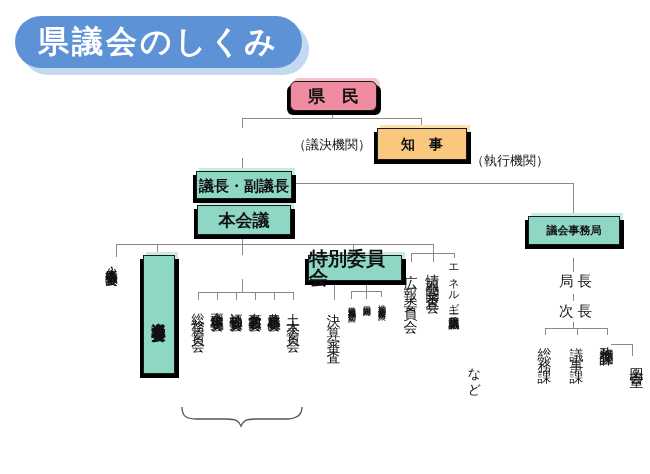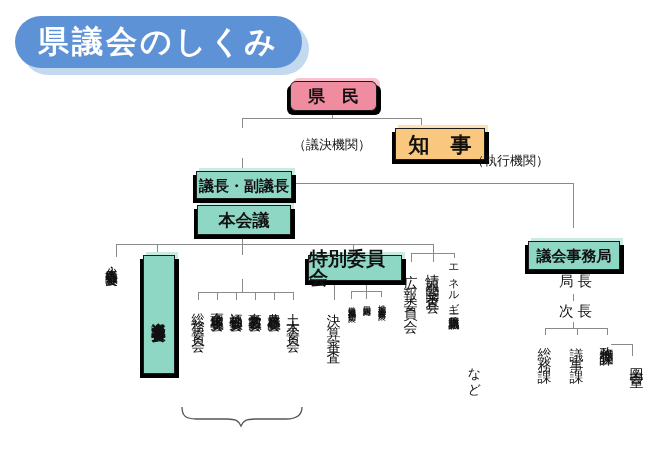--- a/index.html
+++ b/index.html
@@ -98,34 +98,34 @@
   <svg style="left:180px;top:404px" width="124" height="24" viewBox="0 0 124 24">
     <path d="M2,3 C2,12 6,15 16,15 L47,15 C56,15 59,17 61,22 C63,17 66,15 75,15 L106,15 C116,15 122,12 122,3" fill="none" stroke="#555" stroke-width="1.3"></path>
   </svg>
 
   <div class="box pink" style="left:290px;top:81px;width:85px;height:28px">
       <span>県　民</span>
     </div>
 
   <div class="note" style="left:293px;top:138px">（議決機関）</div>
 
-  <div class="box orange" style="left:395px;top:128px;width:88px;height:30px;font-size:21px">
+  <div class="box orange" style="left:377px;top:128px;width:88px;height:30px;font-size:14px">
       <span>知　事</span>
     </div>
   <div class="note" style="left:471px;top:154px">（執行機関）</div>
 
   <div class="box" style="left:197px;top:205px;width:92px;height:28px">
       <span>本会議</span>
     </div>
 
   <div class="box" style="left:196px;top:171px;width:94px;height:26px;font-size:15px">
       <span>議長・副議長</span>
     </div>
 
-  <div class="box" style="left:528px;top:241px;width:90px;height:27px;font-size:15px">
+  <div class="box" style="left:528px;top:216px;width:90px;height:27px;font-size:11px">
       <span>議会事務局</span>
     </div>
 
   <div class="box" style="left:143px;top:255px;width:30px;height:117px;font-size:14px">
       <span class="vbox-text">議会運営委員会</span>
     </div>
 
 
   <div class="box" style="left:308px;top:255px;width:92px;height:24px;font-size:19px">
       <span>特別委員会</span>

